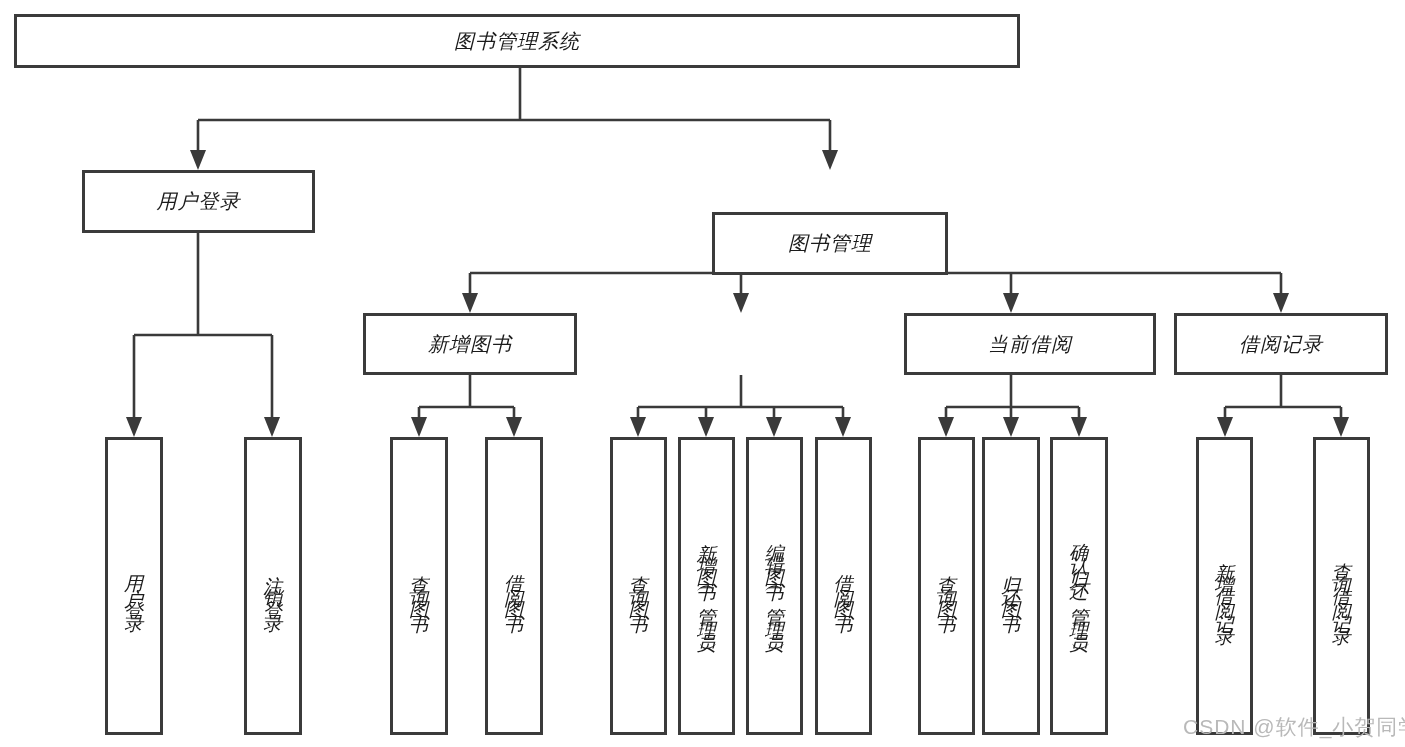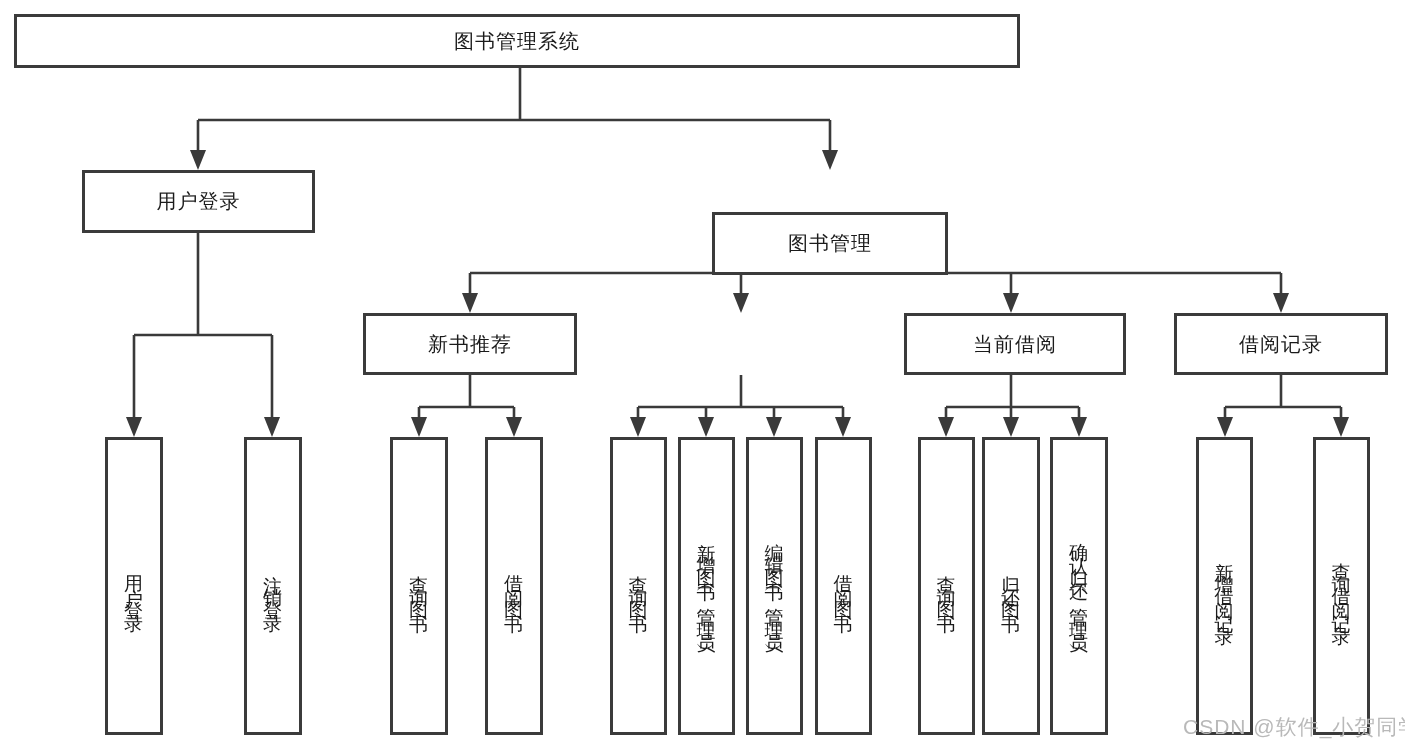--- a/index.html
+++ b/index.html
@@ -14,20 +14,21 @@
   .stage svg.wires { position: absolute; left: 0; top: 0; }
   .node {
     position: absolute;
     box-sizing: border-box;
     border: 3px solid #3b3b3b;
     background: #ffffff;
     display: flex;
     align-items: center;
     justify-content: center;
     color: #1b1b1b;
+    font-style: italic;
   }
   .hnode { font-size: 20px; letter-spacing: 1px; }
   .leaf  { font-size: 19px; }
   .vtext {
     writing-mode: vertical-rl;
     text-orientation: mixed;
     letter-spacing: 13px;
     line-height: 1;
     white-space: nowrap;
   }
@@ -85,23 +86,23 @@
   </div>
 
   <div class="node hnode" style="left:82px; top:170px; width:233px; height:63px;">
     <span>用户登录</span>
   </div>
   <div class="node hnode" style="left:712px; top:170px; width:236px; height:63px;margin-top:42px;">
     <span>图书管理</span>
   </div>
 
   <div class="node hnode" style="left:363px; top:313px; width:214px; height:62px;">
-    <span>新书推荐</span>
+    <span>新增图书</span>
   </div>
-  <div class="node hnode" style="left:904px; top:313px; width:222px; height:62px;">
+  <div class="node hnode" style="left:904px; top:313px; width:252px; height:62px;">
     <span>当前借阅</span>
   </div>
   <div class="node hnode" style="left:1174px; top:313px; width:214px; height:62px;">
     <span>借阅记录</span>
   </div>
 
   <div class="node leaf" style="left:105px; top:437px; width:58px; height:298px;">
     <span class="vtext">用户登录</span>
   </div>
   <div class="node leaf" style="left:244px; top:437px; width:58px; height:298px;">

